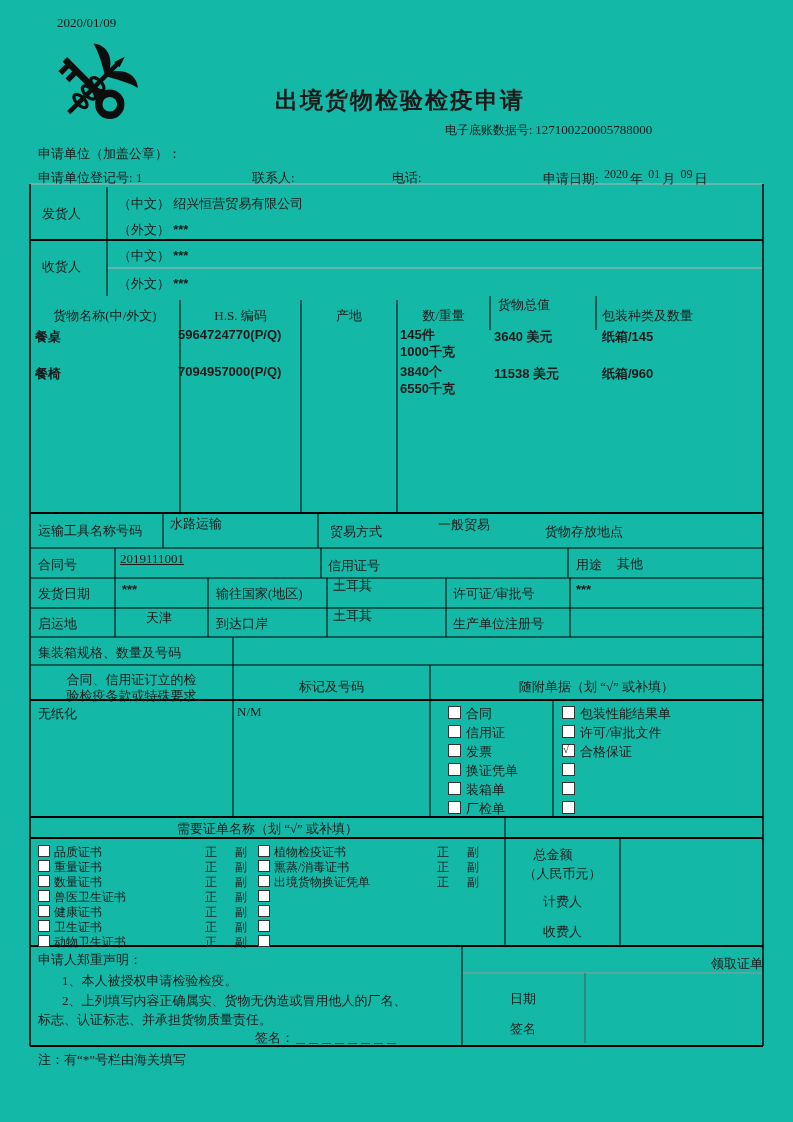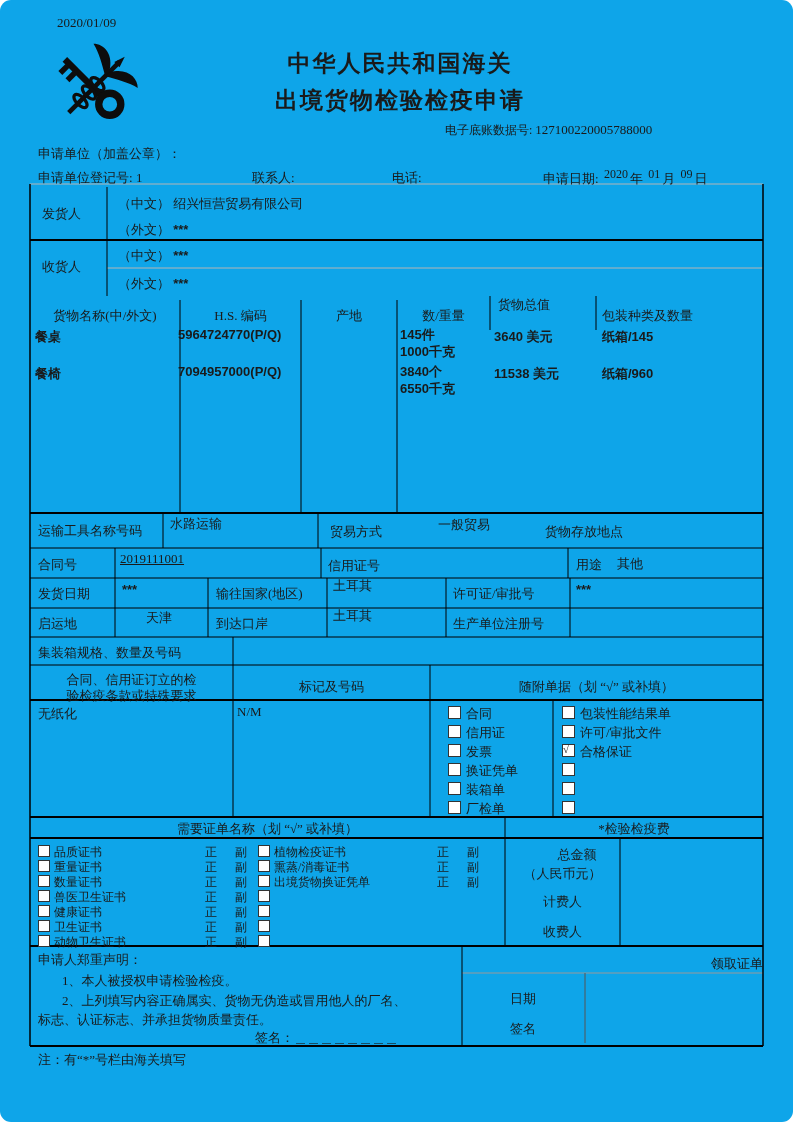--- a/index.html
+++ b/index.html
@@ -1,17 +1,17 @@
 <!DOCTYPE html>
 <html><head>
 <meta charset="utf-8">
 <style>
   html,body{margin:0;padding:0;background:#fff;}
-  #page{position:relative;width:793px;height:1122px;background:#0ea5e9;
-        font-family:"Liberation Serif","DejaVu Serif",serif;color:#1a1a1a;overflow:hidden;border-radius:11px;}
+  #page{position:relative;width:793px;height:1122px;background:#14b8a6;
+        font-family:"Liberation Serif","DejaVu Serif",serif;color:#1a1a1a;overflow:hidden;}
   .abs{position:absolute;white-space:nowrap;}
   .t13{font-size:13px;line-height:15px;}
   .t12{font-size:12px;line-height:14px;}
   .title{font-family:"Liberation Sans","DejaVu Sans",sans-serif;font-weight:bold;font-size:23px;
          left:30px;width:740px;text-align:center;letter-spacing:2px;}
   .val{font-family:"Liberation Sans","DejaVu Sans",sans-serif;font-weight:bold;font-size:13px;line-height:17px;}
   .valn{font-size:13px;line-height:16px;}
   .ctr{text-align:center;}
   .dnum{position:relative;top:-5px;font-size:12px;padding:0 2px;font-family:"Liberation Serif",serif;margin-top:20px;}
   .cbx{display:inline-block;width:11px;height:11px;border:1px solid #333;margin-right:5px;
@@ -90,21 +90,20 @@
           <path d="M50,26 C40,8 24,8 16,16 C26,18 40,26 50,32 Z"></path>
           <path d="M50,26 C60,8 76,8 84,16 C74,18 60,26 50,32 Z"></path>
           <ellipse cx="50" cy="44" rx="9" ry="4.5" fill="none" stroke="#0d0d0d" stroke-width="3.5"></ellipse>
           <ellipse cx="50" cy="57" rx="9" ry="4.5" fill="none" stroke="#0d0d0d" stroke-width="3.5"></ellipse>
           <ellipse cx="50" cy="70" rx="9" ry="4.5" fill="none" stroke="#0d0d0d" stroke-width="3.5"></ellipse>
         </g>
       </g>
     </svg>
   </div>
 
-  <div class="abs title" style="top:48px;">中华人民共和国海关</div>
   <div class="abs title" style="top:85px;">出境货物检验检疫申请</div>
 
   <div class="abs t12" style="left:445px;top:122px;">
     <span>电子底账数据号:</span>
     <span class="t13">127100220005788000</span>
   </div>
 
   <div class="abs t13" style="left:38px;top:146px;">申请单位（加盖公章）：</div>
   <div class="abs t13" style="left:38px;top:170px;">
     <span>申请单位登记号:</span>
@@ -246,21 +245,20 @@
       <div class="cbx-row">
         <span class="cbx"></span><span></span>
       </div>
 
       <div class="cbx-row">
         <span class="cbx"></span><span></span>
       </div>
     </div>
 
   <div class="abs t13 ctr" style="left:30px;top:821px;width:475px;">需要证单名称（划 “√” 或补填）</div>
-  <div class="abs t13 ctr" style="left:505px;top:821px;width:258px;">*检验检疫费</div>
 
   <div class="abs" style="left:38px;top:845px;--zx:167px;--fx:197px;">
 
       <div class="cert-row">
         <span class="cbx"></span><span>品质证书</span>
         <span class="z">正</span>
         <span class="f">副</span>
       </div>
 
       <div class="cert-row">
@@ -337,21 +335,21 @@
         <span class="f"></span>
       </div>
 
       <div class="cert-row">
         <span class="cbx"></span><span></span>
         <span class="z"></span>
         <span class="f"></span>
       </div>
     </div>
 
-  <div class="abs t13 ctr" style="left:505px;top:847px;width:96px;padding-left:24px;">总金额</div>
+  <div class="abs t13 ctr" style="left:505px;top:847px;width:96px;">总金额</div>
   <div class="abs t13 ctr" style="left:505px;top:866px;width:115px;">（人民币元）</div>
   <div class="abs t13 ctr" style="left:505px;top:894px;width:115px;">计费人</div>
   <div class="abs t13 ctr" style="left:505px;top:924px;width:115px;">收费人</div>
 
   <div class="abs t13" style="left:38px;top:952px;">申请人郑重声明：</div>
   <div class="abs t13" style="left:62px;top:973px;">1、本人被授权申请检验检疫。</div>
   <div class="abs t13" style="left:62px;top:993px;">2、上列填写内容正确属实、货物无伪造或冒用他人的厂名、</div>
   <div class="abs t13" style="left:38px;top:1012px;">标志、认证标志、并承担货物质量责任。</div>
   <div class="abs t13" style="left:255px;top:1030px;">签名：＿＿＿＿＿＿＿＿</div>
 

